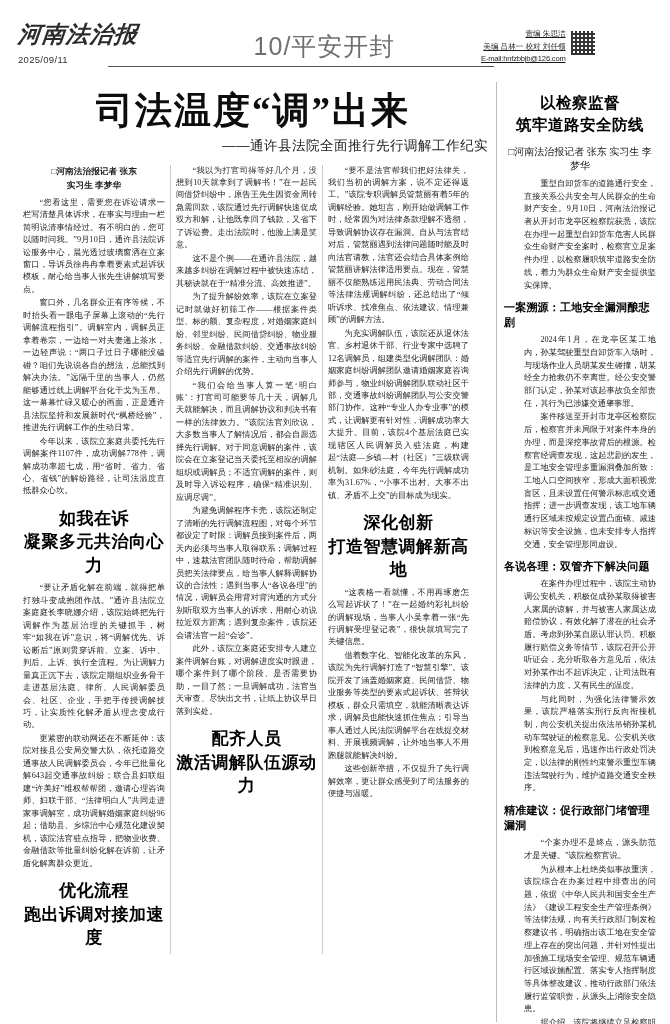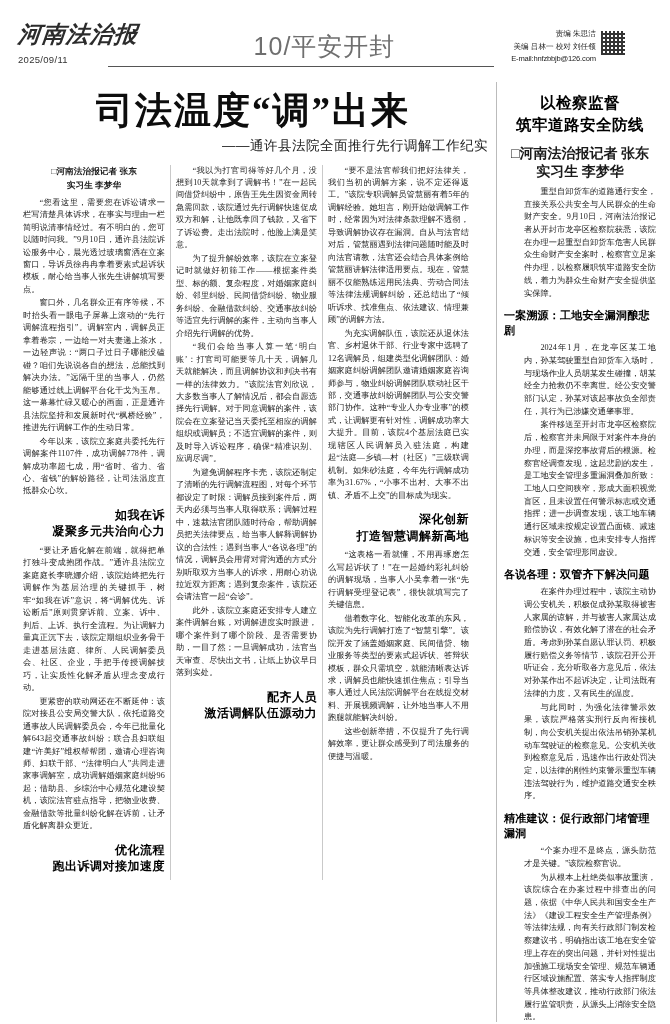--- a/index.html
+++ b/index.html
@@ -48,22 +48,23 @@
     font-family: "Liberation Sans", sans-serif;
     font-size: 25px;
     color: #6f6f6f;
     letter-spacing: 1px;
     font-weight: 400;
   }
   .mast-right {
     width: 175px; flex: 0 0 175px;
     display: flex;
     align-items: flex-start;
-    justify-content: center;
+    justify-content: flex-start;
     padding-top: 6px;
+    text-decoration: underline;
   }
   .mast-credits {
     text-align: right;
     font-family: "Liberation Sans", sans-serif;
     font-size: 7.6px;
     line-height: 1.65;
     color: #222;
     white-space: nowrap;
   }
   .mast-credits .em { letter-spacing: -0.2px; }
@@ -149,45 +150,45 @@
     font-weight: bold;
   }
   p.byline2 {
     text-align: center;
     text-indent: 0;
     font-size: 8.6px;
     margin-bottom: 5px;
     font-weight: bold;
   }
   .sec-head {
-    text-align: right;
-    font-family: "Liberation Sans", sans-serif;
-    font-weight: bold;
-    font-size: 12px;
+    text-align: center;
+    font-family: "Liberation Sans", sans-serif;
+    font-weight: bold;
+    font-size: 17px;
     line-height: 1.38;
     color: #000;
     margin: 9px 0 5px 0;
     letter-spacing: 0.5px;
   }
 
   
   .side-title {
     text-align: center;
     font-family: "Liberation Sans", sans-serif;
     font-weight: bold;
     font-size: 15.5px;
     line-height: 1.45;
     color: #000;
     padding: 14px 0 8px 0;
     letter-spacing: 0.5px;
   }
   .side-byline {
     text-align: center;
-    font-size: 14px;
-    font-weight: bold;
+    font-size: 10px;
+    font-weight: normal;
     margin-bottom: 5px;
   }
   p.side-body {
     font-family: "Liberation Serif", "DejaVu Serif", serif;
     font-size: 8.2px;
     line-height: 1.55;
     text-align: justify;
     text-indent: 2em;
     color: #1c1c1c;
     margin-bottom: 1px;
@@ -242,20 +243,21 @@
           <p class="body">窗口外，几名群众正有序等候，不时抬头看一眼电子屏幕上滚动的“先行调解流程指引”。调解室内，调解员正拿着卷宗，一边给一对夫妻递上茶水，一边轻声说：“两口子过日子哪能没磕碰？咱们先说说各自的想法，总能找到解决办法。”远隔千里的当事人，仍然能够通过线上调解平台化干戈为玉帛。这一幕幕忙碌又暖心的画面，正是通许县法院坚持和发展新时代“枫桥经验”，推进先行调解工作的生动日常。</p>
           <p class="body">今年以来，该院立案庭共委托先行调解案件1107件，成功调解778件，调解成功率超七成，用“省时、省力、省心、省钱”的解纷路径，让司法温度直抵群众心坎。</p>
           <div class="sec-head">如我在诉<br>凝聚多元共治向心力</div>
           <p class="body">“要让矛盾化解在前端，就得把单打独斗变成抱团作战。”通许县法院立案庭庭长李晓娜介绍，该院始终把先行调解作为基层治理的关键抓手，树牢“如我在诉”意识，将“调解优先、诉讼断后”原则贯穿诉前、立案、诉中、判后、上诉、执行全流程。为让调解力量真正沉下去，该院定期组织业务骨干走进基层法庭、律所、人民调解委员会、社区、企业，手把手传授调解技巧，让实质性化解矛盾从理念变成行动。</p>
           <p class="body">更紧密的联动网还在不断延伸：该院对接县公安局交警大队，依托道路交通事故人民调解委员会，今年已批量化解643起交通事故纠纷；联合县妇联组建“许美好”维权帮帮团，邀请心理咨询师、妇联干部、“法律明白人”共同走进家事调解室，成功调解婚姻家庭纠纷96起；借助县、乡综治中心规范化建设契机，该院法官驻点指导，把物业收费、金融借款等批量纠纷化解在诉前，让矛盾化解离群众更近。</p>
           <div class="sec-head">优化流程<br>跑出诉调对接加速度</div>
         </div>
 
         <div class="col">
           <p class="body">“我以为打官司得等好几个月，没想到10天就拿到了调解书！”在一起民间借贷纠纷中，原告王先生因资金周转急需回款，该院通过先行调解快速促成双方和解，让他既拿回了钱款，又省下了诉讼费。走出法院时，他脸上满是笑意。</p>
+          <p class="body">这不是个例——在通许县法院，越来越多纠纷在调解过程中被快速冻结，其秘诀就在于“精准分流、高效推进”。</p>
           <p class="body">为了提升解纷效率，该院在立案登记时就做好初筛工作——根据案件类型、标的额、复杂程度，对婚姻家庭纠纷、邻里纠纷、民间借贷纠纷、物业服务纠纷、金融借款纠纷、交通事故纠纷等适宜先行调解的案件，主动向当事人介绍先行调解的优势。</p>
           <p class="body">“我们会给当事人算一笔‘明白账’：打官司可能要等几十天，调解几天就能解决，而且调解协议和判决书有一样的法律效力。”该院法官刘欣说，大多数当事人了解情况后，都会自愿选择先行调解。对于同意调解的案件，该院会在立案登记当天委托至相应的调解组织或调解员；不适宜调解的案件，则及时导入诉讼程序，确保“精准识别、应调尽调”。</p>
           <p class="body">为避免调解程序卡壳，该院还制定了清晰的先行调解流程图，对每个环节都设定了时限：调解员接到案件后，两天内必须与当事人取得联系；调解过程中，速裁法官团队随时待命，帮助调解员把关法律要点，给当事人解释调解协议的合法性；遇到当事人“各说各理”的情况，调解员会用背对背沟通的方式分别听取双方当事人的诉求，用耐心劝说拉近双方距离；遇到复杂案件，该院还会请法官一起“会诊”。</p>
           <p class="body">此外，该院立案庭还安排专人建立案件调解台账，对调解进度实时跟进，哪个案件到了哪个阶段、是否需要协助，一目了然；一旦调解成功，法官当天审查、尽快出文书，让纸上协议早日落到实处。</p>
           <div class="sec-head">配齐人员<br>激活调解队伍源动力</div>
         </div>
 
         <div class="col">
           <p class="body">“要不是法官帮我们把好法律关，我们当初的调解方案，说不定还得返工。”该院专职调解员管慧丽有着5年的调解经验。她坦言，刚开始做调解工作时，经常因为对法律条款理解不透彻，导致调解协议存在漏洞。自从与法官结对后，管慧丽遇到法律问题随时能及时向法官请教，法官还会结合具体案例给管慧丽讲解法律适用要点。现在，管慧丽不仅能熟练运用民法典、劳动合同法等法律法规调解纠纷，还总结出了“倾听诉求、找准焦点、依法建议、情理兼顾”的调解方法。</p>
           <p class="body">为充实调解队伍，该院还从退休法官、乡村退休干部、行业专家中选聘了12名调解员，组建类型化调解团队：婚姻家庭纠纷调解团队邀请婚姻家庭咨询师参与，物业纠纷调解团队联动社区干部，交通事故纠纷调解团队与公安交警部门协作。这种“专业人办专业事”的模式，让调解更有针对性，调解成功率大大提升。目前，该院4个基层法庭已实现辖区人民调解员入驻法庭，构建起“法庭—乡镇—村（社区）”三级联调机制。如朱砂法庭，今年先行调解成功率为31.67%，“小事不出村、大事不出镇、矛盾不上交”的目标成为现实。</p>

